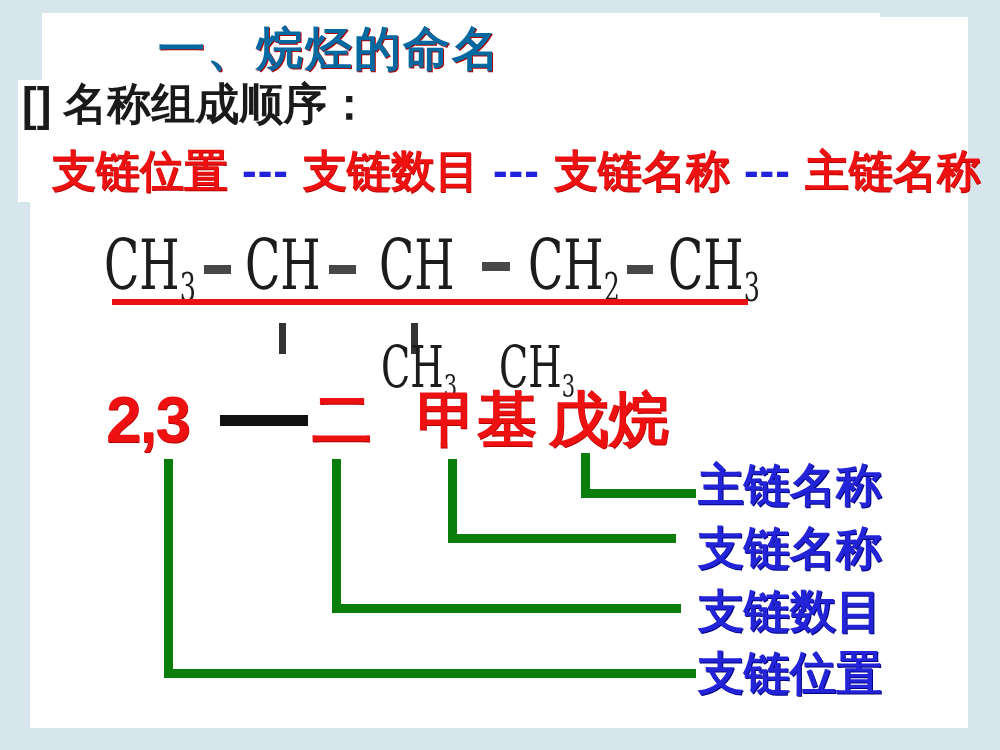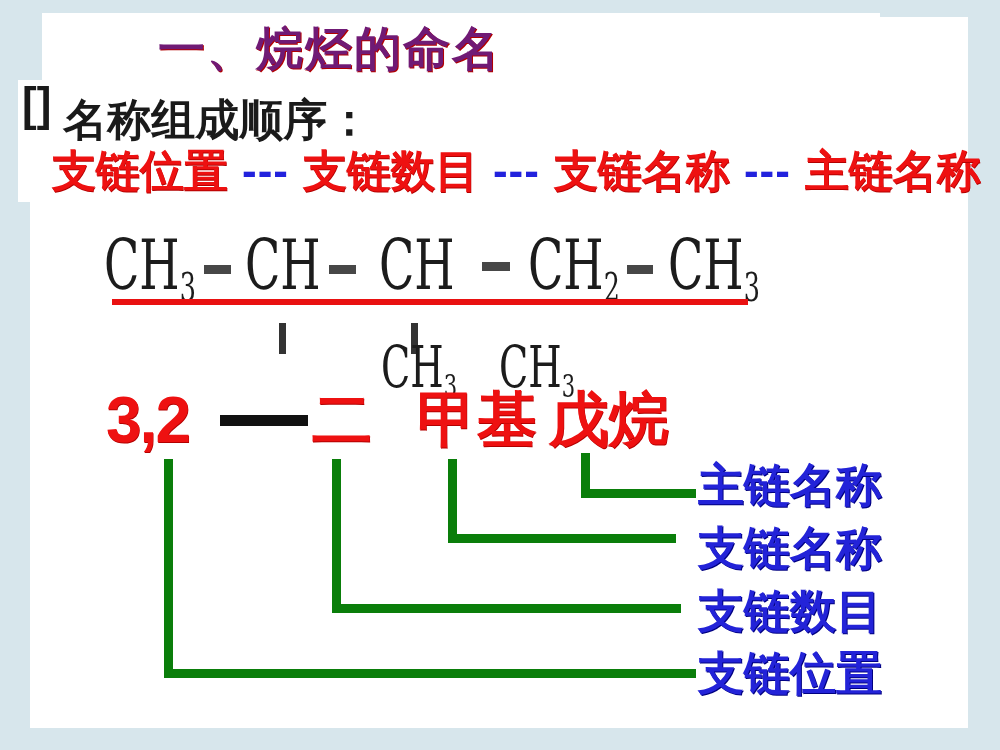--- a/index.html
+++ b/index.html
@@ -7,31 +7,31 @@
     position:relative;width:1000px;height:750px;overflow:hidden;
     background:#d7e6ec;
     font-family:"Liberation Sans",sans-serif;
   }
   .whitebox{position:absolute;background:#ffffff;z-index:0;}
   .abs{position:absolute;z-index:2;}
 
   
   .title{
     left:158px;top:18px;width:700px;
-    font-size:47px;font-weight:bold;color:#701a75;
+    font-size:47px;font-weight:bold;color:#0369a1;
     letter-spacing:2px;white-space:nowrap;
     text-shadow:1px 1px 0 #b30000;
   }
 
   
   .summary{left:22px;top:82px;display:flex;align-items:flex-start;white-space:nowrap;
     font-size:44px;font-weight:bold;color:#1a1a1a;line-height:1.0;}
   .summary .bracket{font-weight:600;transform:scaleY(1.05);}
   .summary .red{color:#ee1111;padding:0 6px;}
-  .summary .blk{padding-left:12px;margin-top:16px;}
+  .summary .blk{padding-left:12px;}
 
   
   .sequence{left:52px;top:149px;display:flex;align-items:center;white-space:nowrap;
     font-size:44px;font-weight:bold;line-height:1.0;}
   .sequence .item{color:#ee1111;text-shadow:0.5px 0.5px 0 #b30000;}
   .sequence .sep{color:#2222dd;padding:0 14px;letter-spacing:1px;}
 
   
   .atom{
     font-family:"DejaVu Serif","Liberation Serif",serif;
@@ -98,21 +98,21 @@
   <div class="bonddash" style="left:627px;top:265px;width:26px;"></div>
 
   <div class="redline" style="left:112px;top:299px;width:636px;height:6px;"></div>
 
   <div class="vbond" style="left:279px;top:323px;height:31px;"></div>
   <div class="vbond" style="left:411px;top:323px;height:31px;"></div>
 
   <div class="abs atom branch" style="left:381px;top:338px;"><span>CH</span><span class="sb">3</span></div>
   <div class="abs atom branch" style="left:499px;top:338px;"><span>CH</span><span class="sb">3</span></div>
 
-  <div class="abs locants">3,2</div>
+  <div class="abs locants">2,3</div>
   <div class="blackdash" style="left:220px;top:415px;width:88px;height:11px;"></div>
   <div class="abs namecn" style="left:312px;top:390px;">二</div>
   <div class="abs namecn" style="left:549px;top:390px;">戊烷</div>
   <div class="abs namecn" style="left:417px;top:390px;">甲基</div>
 
   <div class="gline" style="left:581px;top:453px;width:9px;height:45px;"></div>
   <div class="gline" style="left:581px;top:489px;width:115px;height:9px;"></div>
 
   <div class="gline" style="left:448px;top:459px;width:9px;height:84px;"></div>
   <div class="gline" style="left:448px;top:534px;width:228px;height:9px;"></div>

